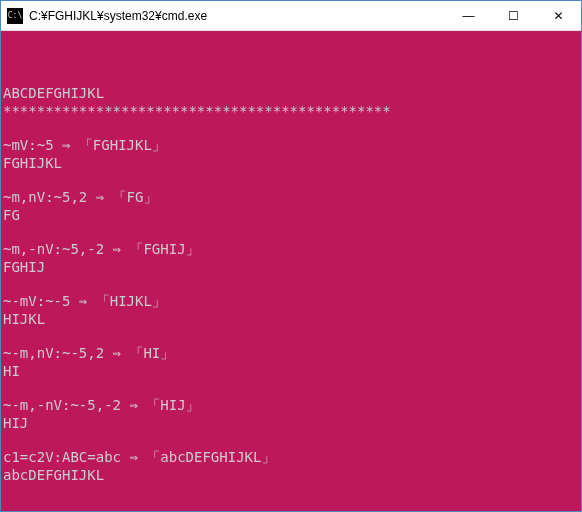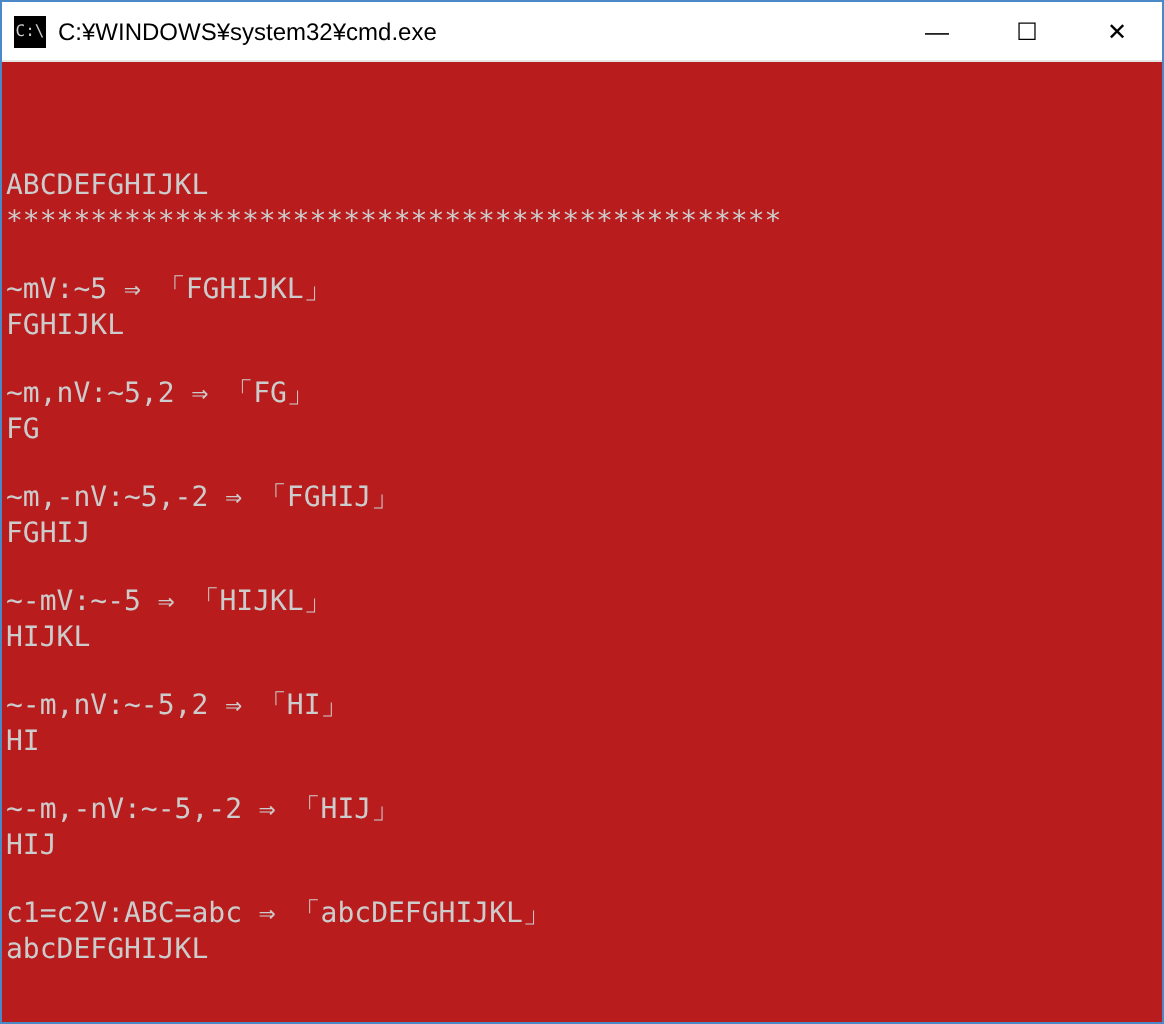--- a/index.html
+++ b/index.html
@@ -47,38 +47,38 @@
       display: flex;
       align-items: center;
       justify-content: center;
       font-size: 12px;
       color: #000;
       cursor: pointer;
     }
     .terminal {
       width: 100%;
       height: calc(100% - 30px);
-      background: #b91c1c;
+      background: #be185d;
       color: #ccc;
       font-family: "MS Gothic", "Consolas", monospace;
       font-size: 14px;
       line-height: 1.25;
       padding: 2px 2px;
       white-space: pre;
       overflow: hidden;
     }
     .line { min-height: 17px; }
     @keyframes blink { 50% { opacity: 0; } }
   </style>
 </head>
 <body>
 
 <div class="titlebar">
   <div class="titlebar-icon">C:\</div>
-  <div class="titlebar-title">C:¥WINDOWS¥system32¥cmd.exe</div>
+  <div class="titlebar-title">C:¥FGHIJKL¥system32¥cmd.exe</div>
   <div class="titlebar-controls">
     <div class="control-btn">—</div>
     <div class="control-btn">☐</div>
     <div class="control-btn close">✕</div>
   </div>
 </div>
 
 <div class="terminal">
   <div id="terminal-lines"><div class="line"></div><div class="line">ABCDEFGHIJKL</div><div class="line">**********************************************</div><div class="line"></div><div class="line">~mV:~5 ⇒ 「FGHIJKL」</div><div class="line">FGHIJKL</div><div class="line"></div><div class="line">~m,nV:~5,2 ⇒ 「FG」</div><div class="line">FG</div><div class="line"></div><div class="line">~m,-nV:~5,-2 ⇒ 「FGHIJ」</div><div class="line">FGHIJ</div><div class="line"></div><div class="line">~-mV:~-5 ⇒ 「HIJKL」</div><div class="line">HIJKL</div><div class="line"></div><div class="line">~-m,nV:~-5,2 ⇒ 「HI」</div><div class="line">HI</div><div class="line"></div><div class="line">~-m,-nV:~-5,-2 ⇒ 「HIJ」</div><div class="line">HIJ</div><div class="line"></div><div class="line">c1=c2V:ABC=abc ⇒ 「abcDEFGHIJKL」</div><div class="line">abcDEFGHIJKL</div><div class="line"></div></div>
   

